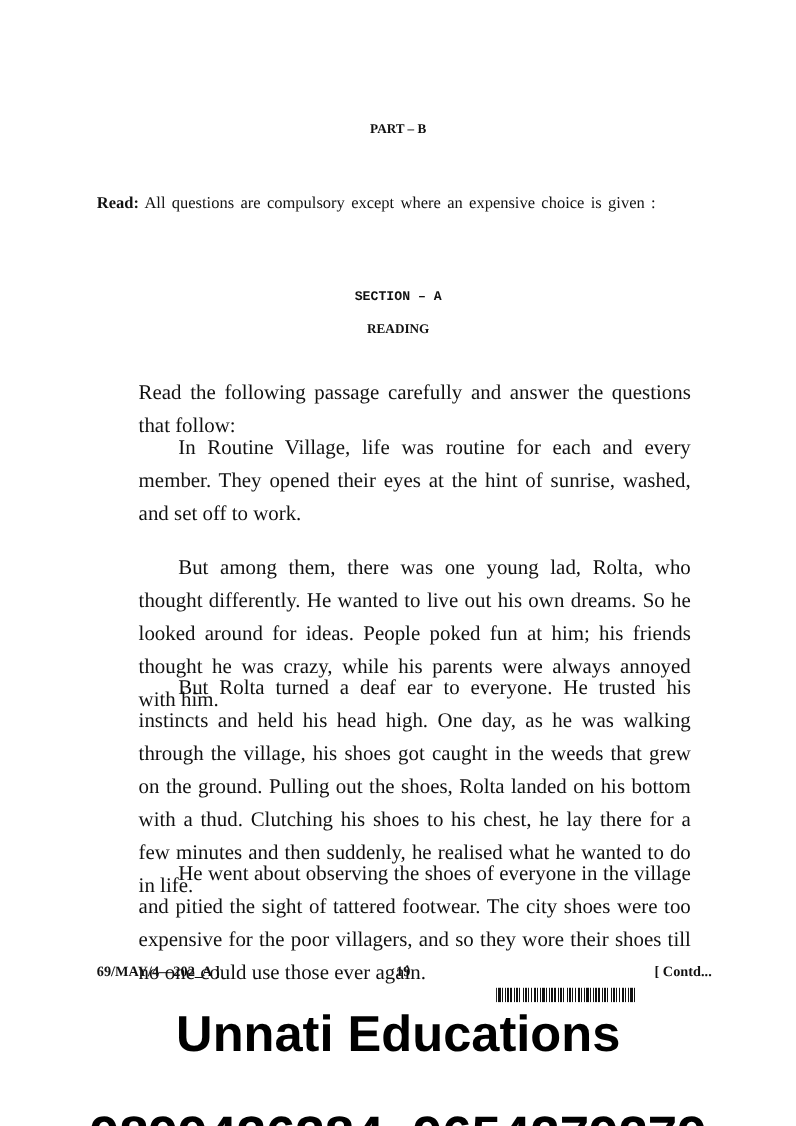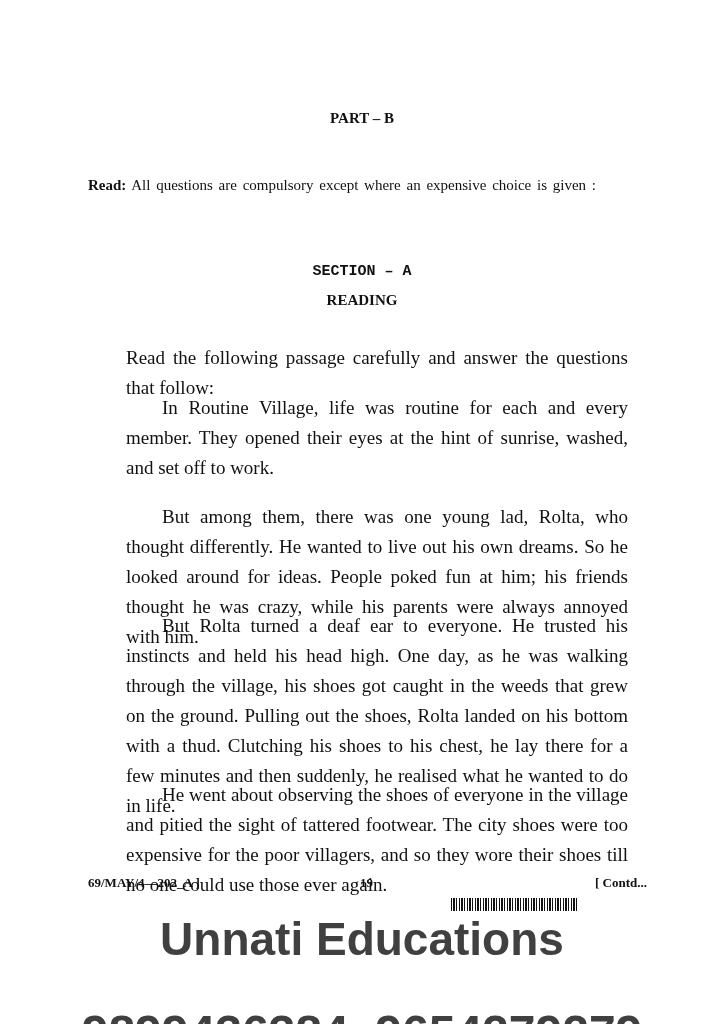--- a/index.html
+++ b/index.html
@@ -1,25 +1,25 @@
 <!DOCTYPE html>
 <html><head>
 <meta charset="utf-8">
 <style>
   html,body{margin:0;padding:0;background:#fff;}
   body{width:724px;height:1024px;position:relative;overflow:hidden;font-family:"Liberation Serif",serif;color:#111;}
-  .center{position:absolute;left:0;width:724px;text-align:center;font-weight:bold;font-size:15px;}
+  .center{position:absolute;left:0;width:724px;text-align:center;font-weight:bold;font-size:12px;}
   .note{position:absolute;left:88px;top:177px;font-size:15px;word-spacing:2px;}
   .note b{font-weight:bold;}
   .p{position:absolute;left:126px;width:502px;font-size:19px;line-height:30px;text-align:justify;}
   .indent{text-indent:36px;}
   .footer{position:absolute;top:875px;font-size:13px;font-weight:bold;}
   .barcode{position:absolute;left:451px;top:898px;width:128px;height:13px;
     background:repeating-linear-gradient(90deg,#111 0 1px,#fff 1px 2px,#111 2px 4px,#fff 4px 5px,#111 5px 6px,#fff 6px 8px);}
-  .brand{position:absolute;left:0;width:724px;text-align:center;color:#404040;font-family:"Liberation Sans",sans-serif;font-weight:bold;}
+  .brand{position:absolute;left:0;width:724px;text-align:center;color:#000000;font-family:"Liberation Sans",sans-serif;font-weight:bold;}
 </style>
 </head>
 <body>
 
 <div class="center" style="top:110px;">PART – B</div>
 
 <div class="note"><b>Read:</b><span> All questions are compulsory except where an expensive choice is given :</span></div>
 
 <div class="center" style="top:263px;font-family:Liberation Mono, monospace;">SECTION – A</div>
 <div class="center" style="top:292px;">READING</div>

